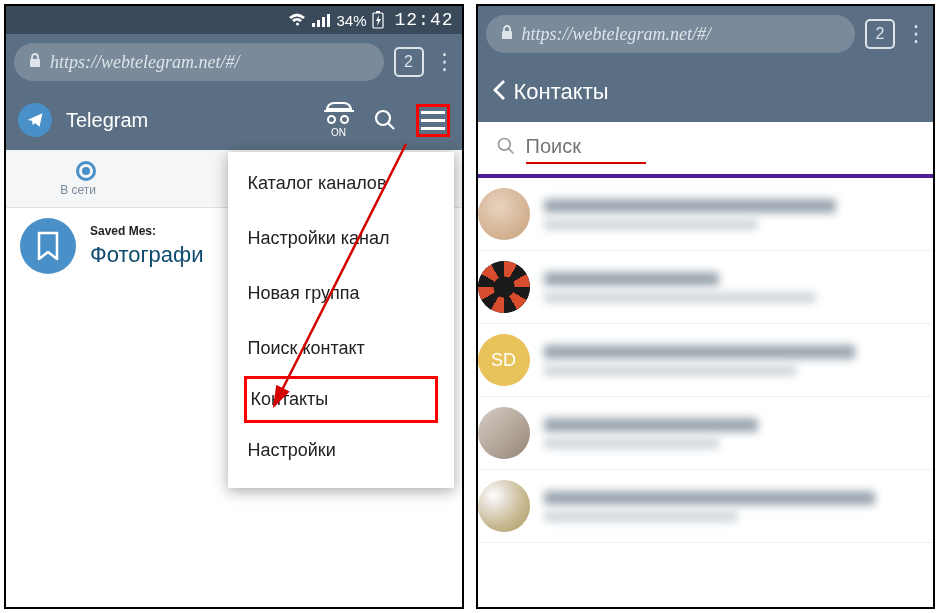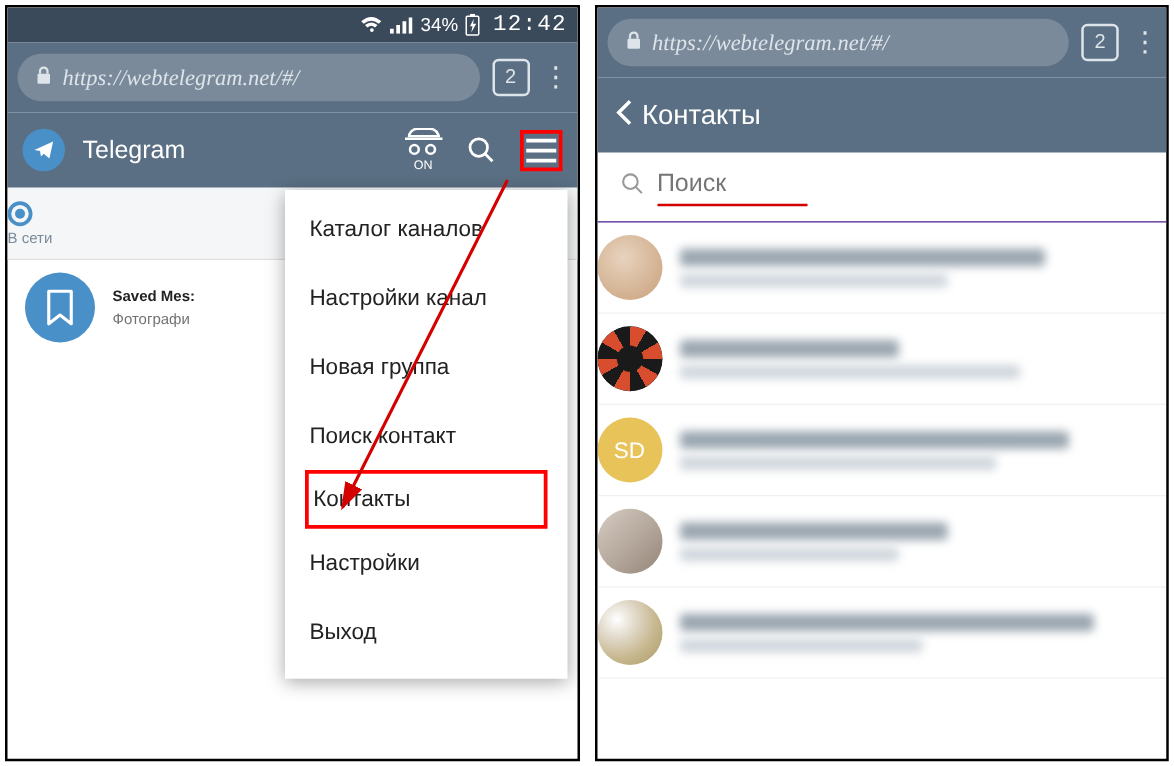--- a/index.html
+++ b/index.html
@@ -104,38 +104,38 @@
   .burger-lines span{ height:3px; background:#fff; display:block;}
   
   .tabrow {
     height: 58px;
     background: #f5f6f7;
     display:flex;
     border-bottom:1px solid #e0e0e0;
   }
   .tabitem {
     width: 90px;
-    display:flex; flex-direction:column; align-items:flex-start; justify-content:center;
+    display:flex; flex-direction:column; align-items:flex-end; justify-content:center;
     font-size:12px; color:#7a8a9a; gap:2px;
   }
   .tabitem.tab-online .dot{width:20px;height:20px;border:3px solid #4a90c8;border-radius:50%;position:relative;}
   .tabitem.tab-online .dot::after{content:"";width:8px;height:8px;background:#4a90c8;border-radius:50%;position:absolute;top:3px;left:3px;}
   .tabitem.tab-dialogs .chat{width:22px;height:16px;background:#4a90c8;border-radius:3px;position:relative;}
   .tabitem.tab-dialogs .chat::after{content:"";position:absolute;bottom:-5px;left:5px;border:5px solid transparent;border-top-color:#4a90c8;}
   
   .chatitem{
     display:flex; align-items:center; padding:10px 14px; gap:14px;
   }
   .chatitem .avatar{
     width:56px;height:56px;border-radius:50%;background:#4a90c8;
     display:flex;align-items:center;justify-content:center;flex-shrink:0;
   }
   .chatitem .ctext{display:flex;flex-direction:column;gap:4px;}
   .chatitem .cname{font-size:12px;font-weight:bold;color:#222;}
-  .chatitem .csub{font-size:12px;color:#737373;}
+  .chatitem .csub{font-size:22px;color:#0c4a6e;}
   
   .dropdown{
     position:absolute;
     top:146px; right:8px;
     width:226px;
     background:#fff;
     box-shadow:0 3px 14px rgba(0,0,0,.35);
     z-index:5;
     padding:4px 0 10px;
   }
@@ -151,21 +151,21 @@
   }
   
   .arrow-svg{position:absolute;top:130px;left:170px;z-index:6;pointer-events:none;}
   
   .contacts-header{
     height:60px;background:#5a6f83;display:flex;align-items:center;padding:0 14px;gap:8px;color:#fff;font-size:22px;
   }
   .back-caret{font-size:26px;}
   
   .searchrow{
-    height:56px;display:flex;align-items:center;padding:0 18px;gap:10px;border-bottom:1px solid #4c1d95;
+    height:56px;display:flex;align-items:center;padding:0 18px;gap:10px;border-bottom:4px solid #4c1d95;
   }
   .searchrow .sicon{color:#999;}
   .searchrow .sinput{
     font-size:20px;color:#bdbdbd;
     border:none;background:transparent;outline:none;
     border-bottom:2px solid #d40000;
     padding:2px 0 4px;
     width:120px;
   }
   
@@ -290,21 +290,20 @@
     </div>
   </div>
 
   <div class="dropdown">
     <div class="mitem">Каталог каналов</div>
     <div class="mitem">Настройки канал</div>
     <div class="mitem">Новая группа</div>
     <div class="mitem">Поиск контакт</div>
     <div class="mitem hl">Контакты</div>
     <div class="mitem">Настройки</div>
-    <div class="mitem">Выход</div>
   </div>
 
   <svg class="arrow-svg" width="250" height="300">
     <defs>
         <marker id="ah" markerWidth="10" markerHeight="10" refX="8" refY="3" orient="auto">
           <path d="M0,0 L9,3 L0,6 Z" fill="#d40000"></path>
         </marker>
       </defs>
     <line x1="230" y1="8" x2="98" y2="270" stroke="#d40000" stroke-width="2.5" marker-end="url(#ah)"></line>
   </svg>

